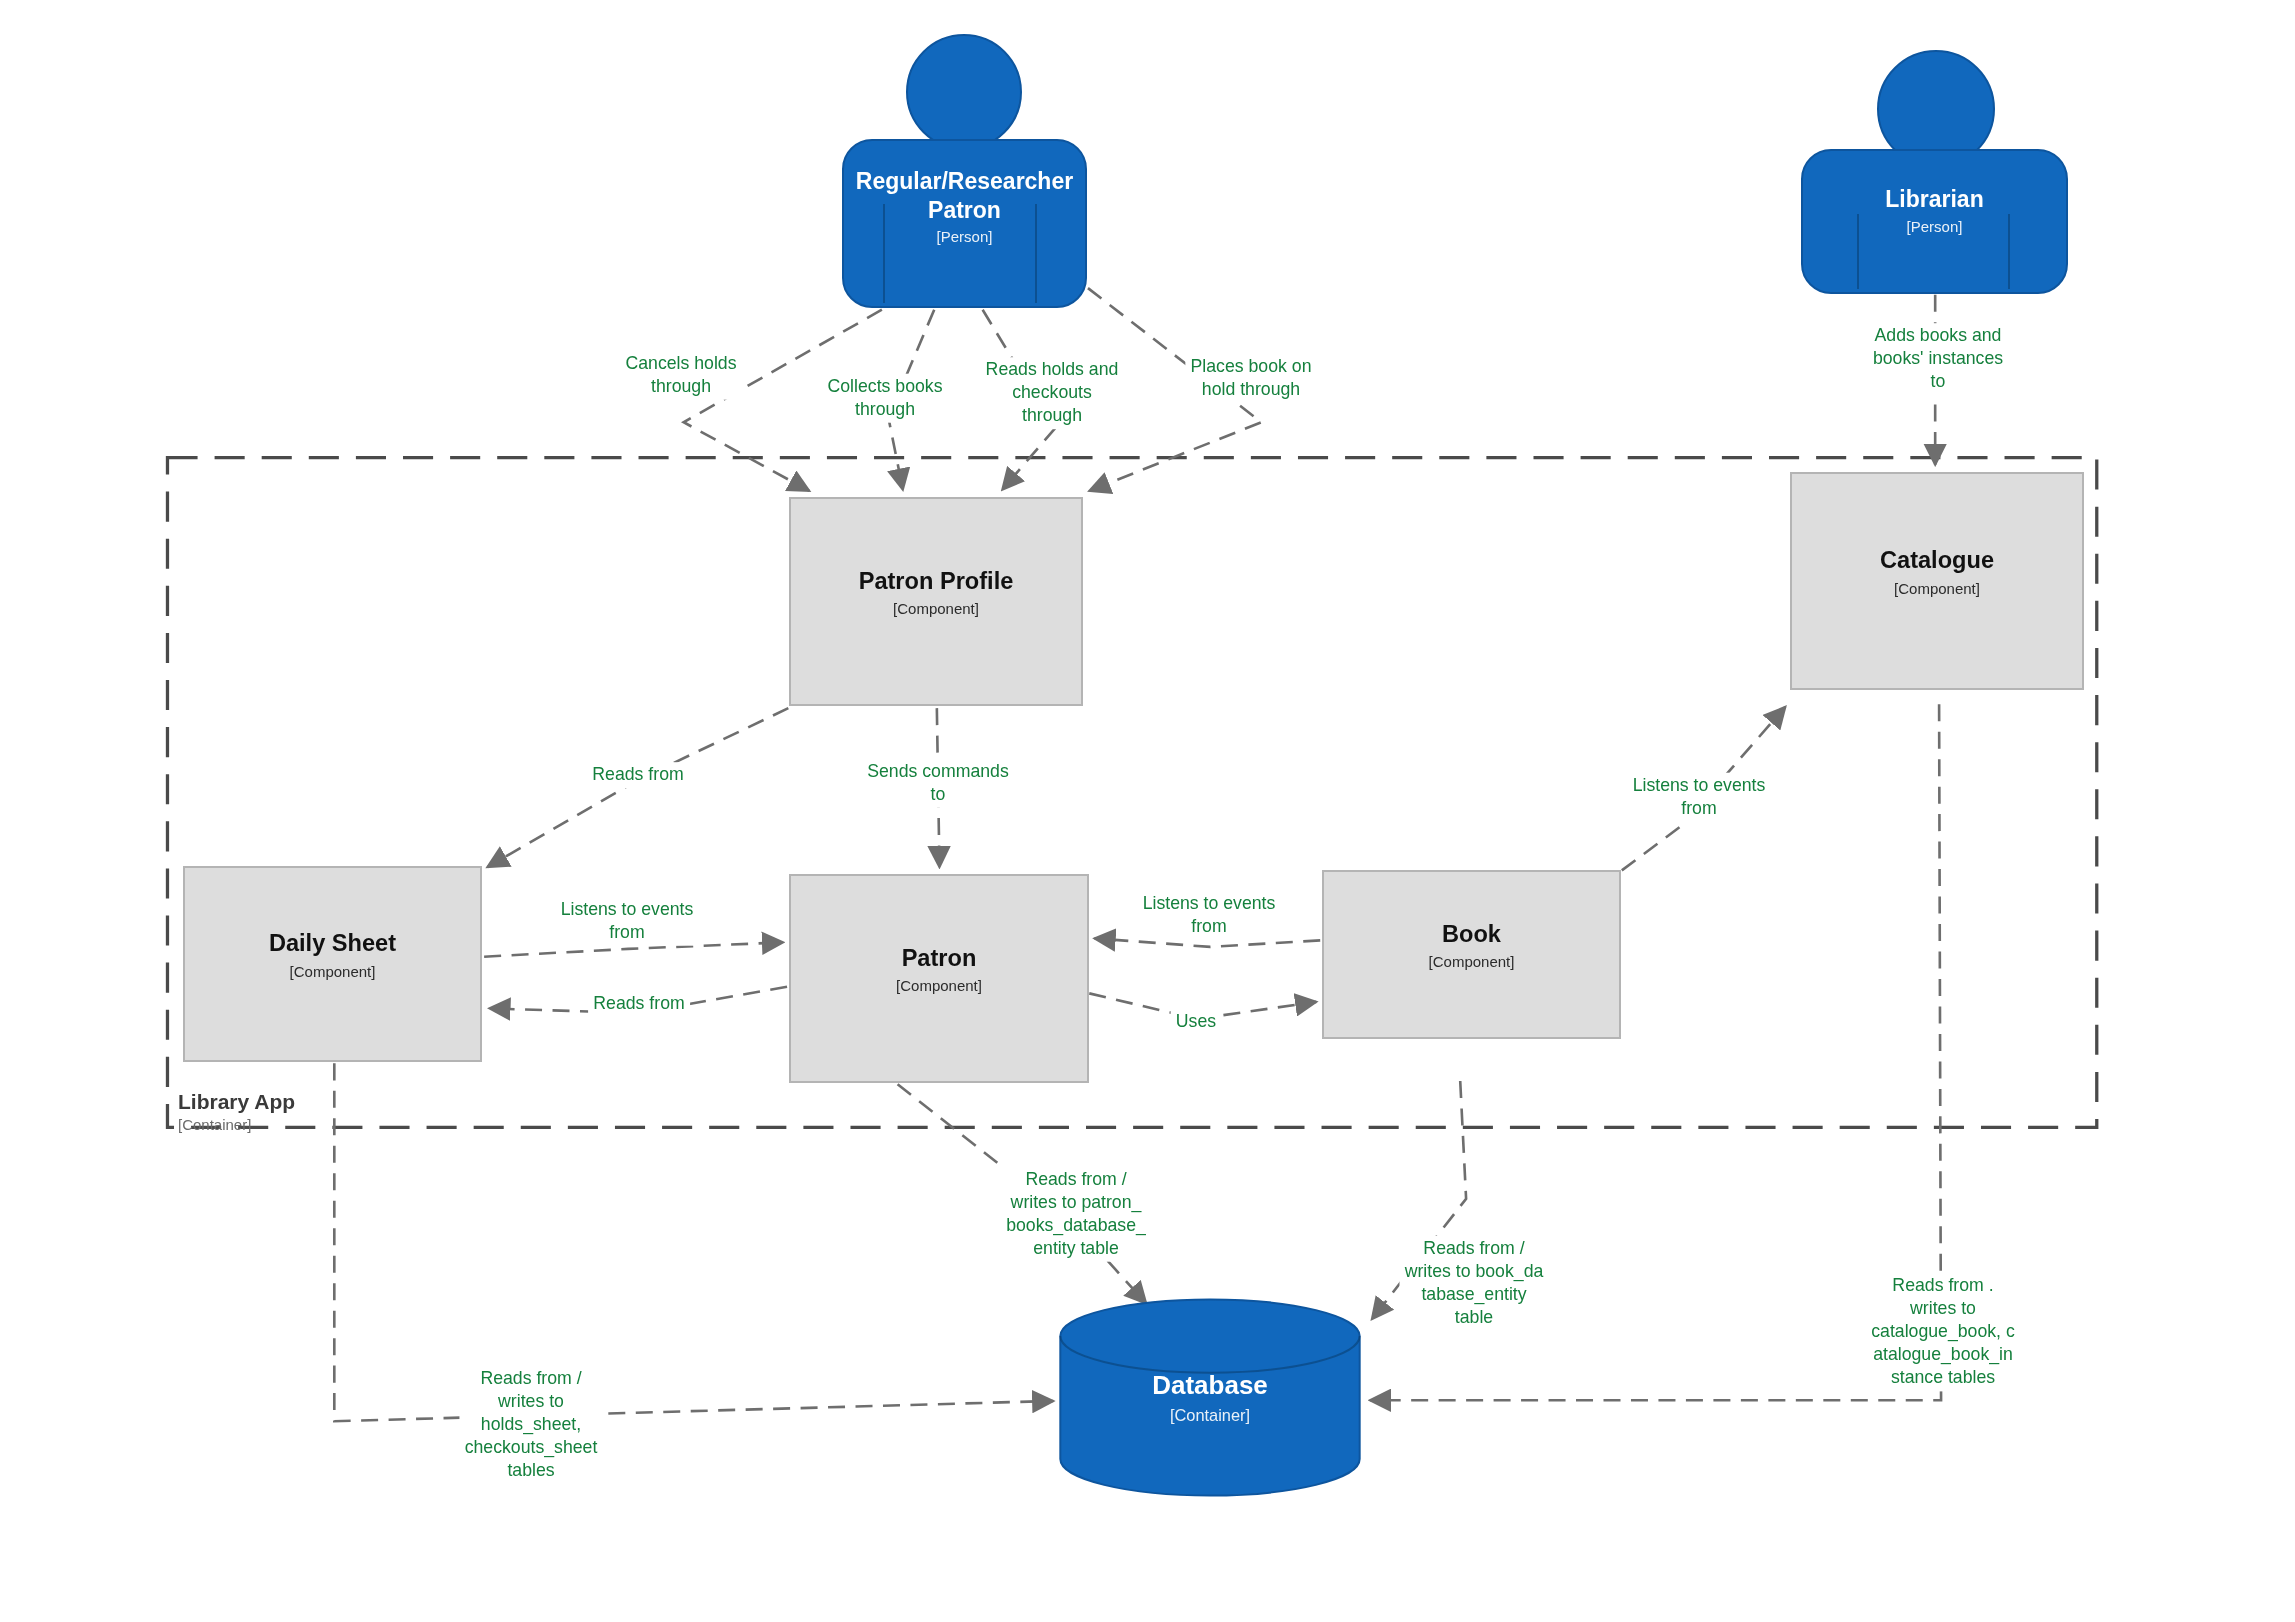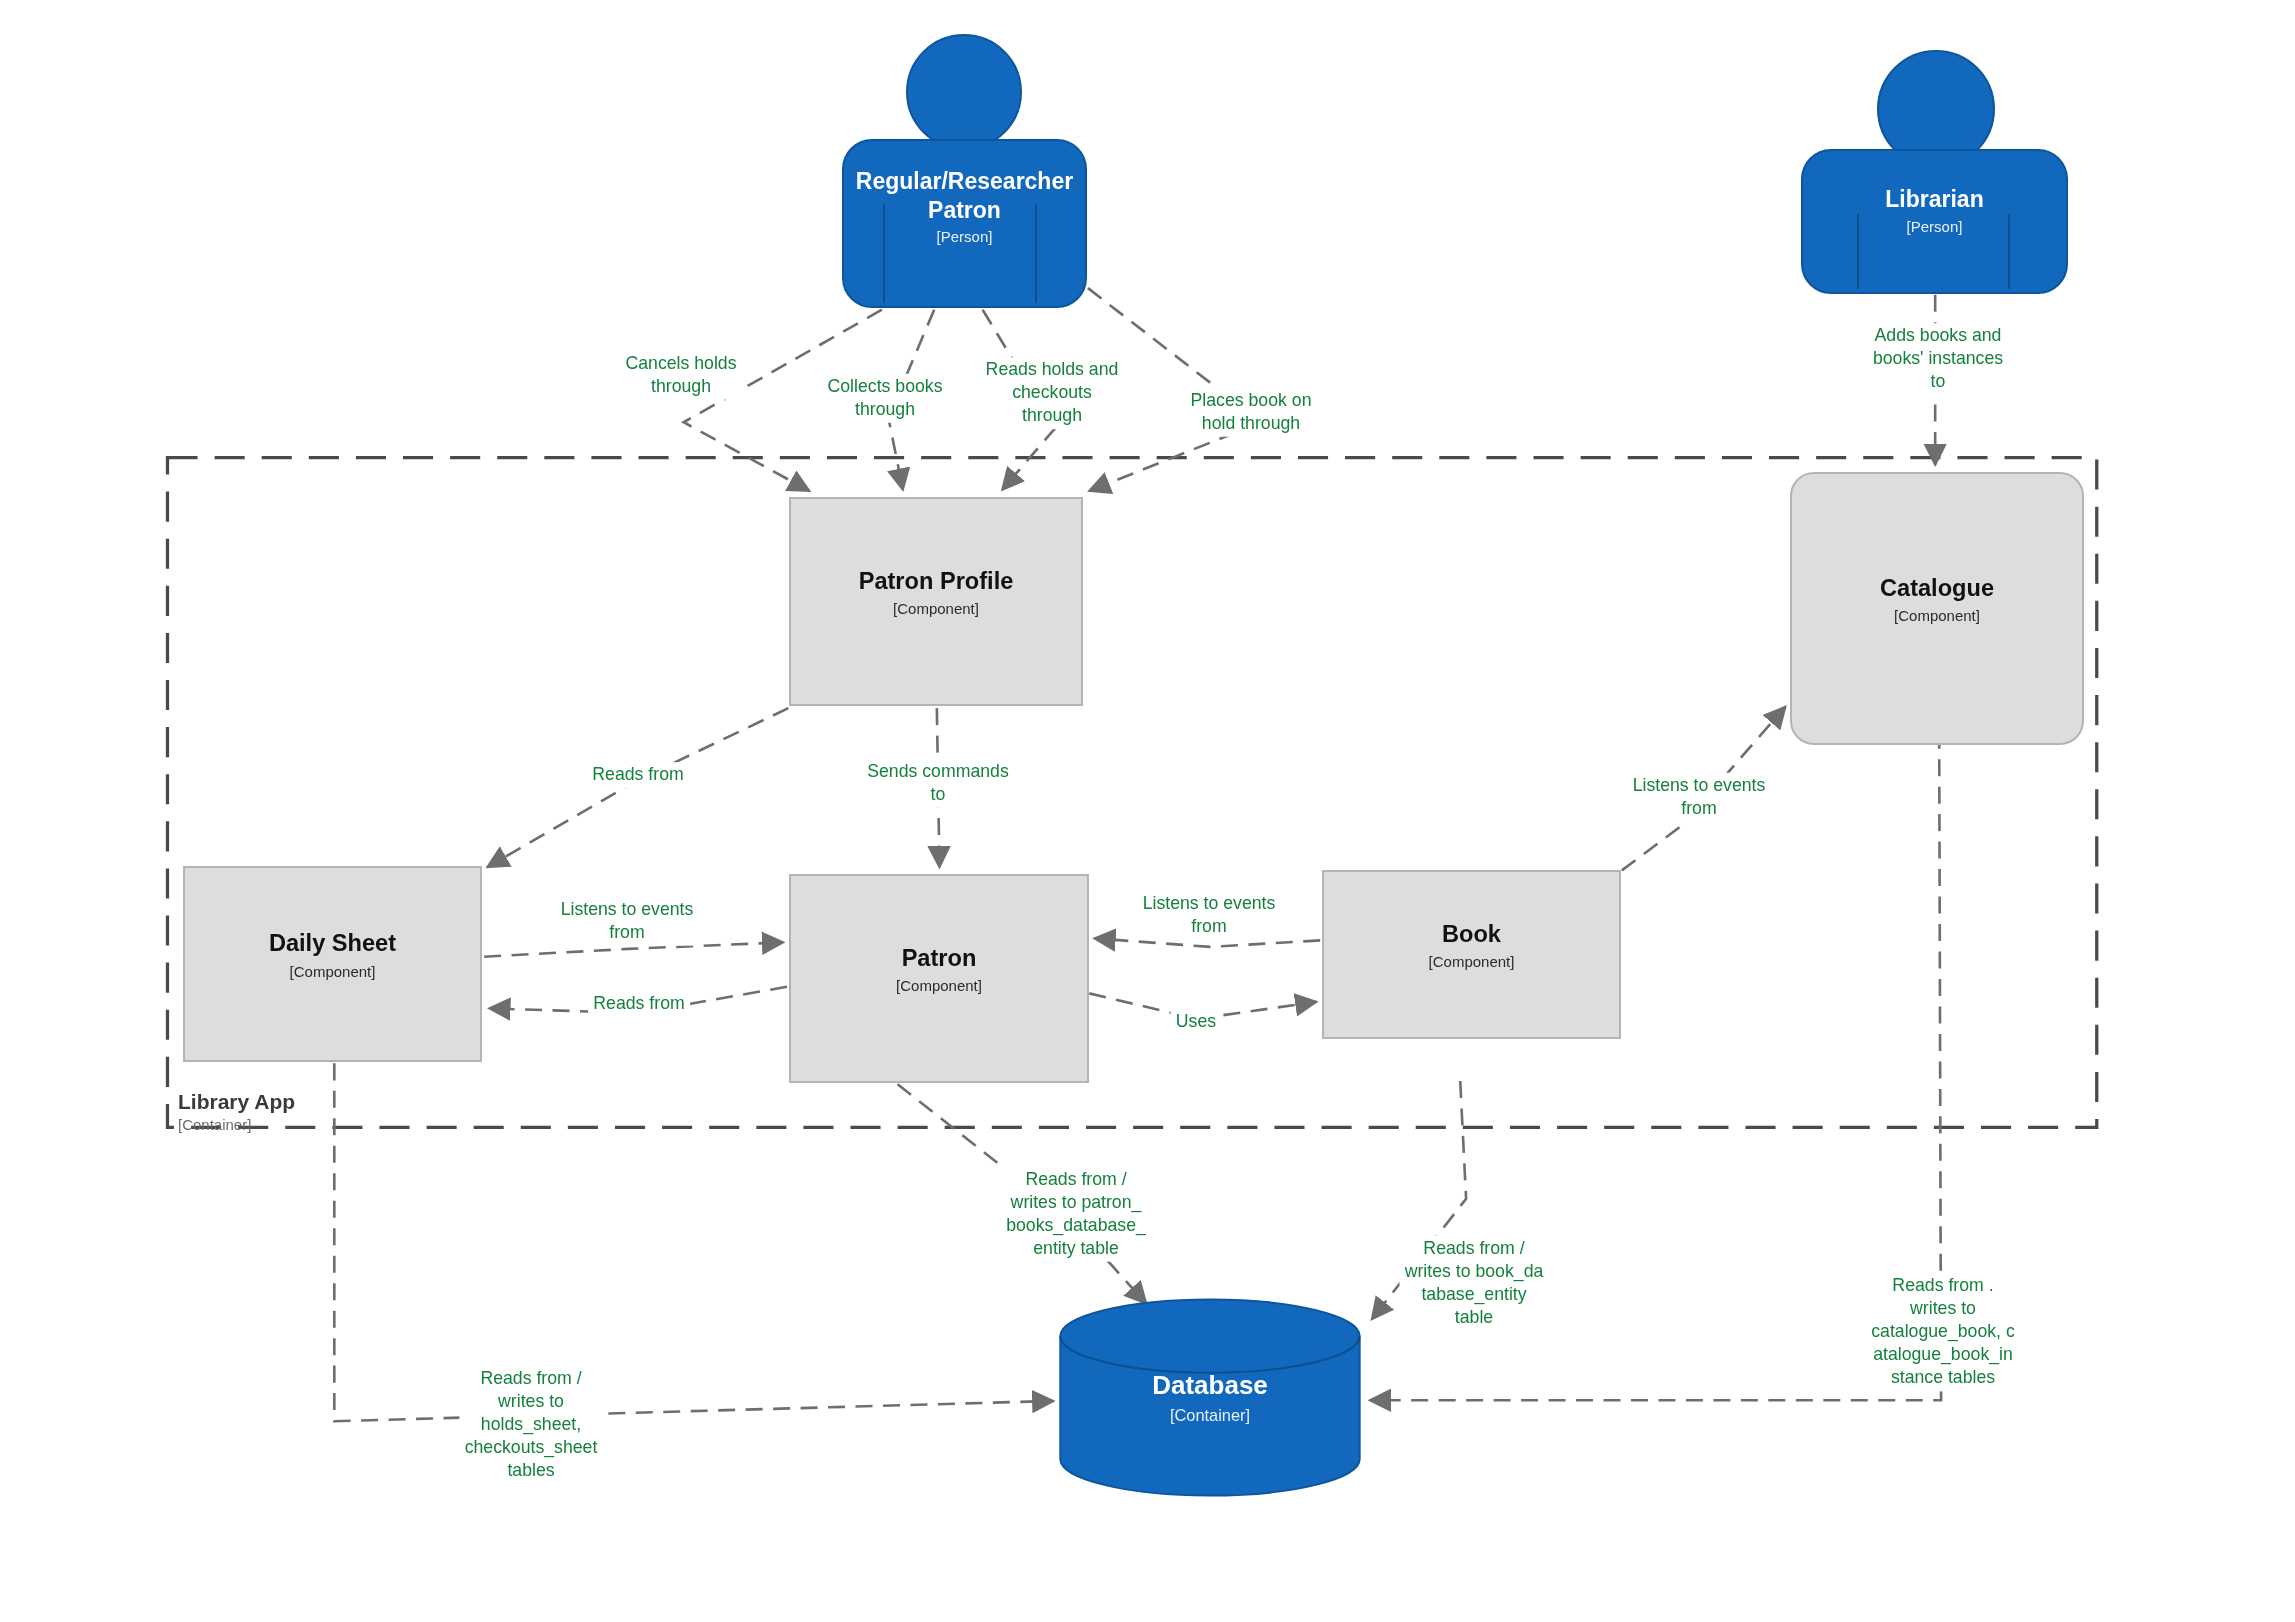--- a/index.html
+++ b/index.html
@@ -124,21 +124,21 @@
     <span class="node-sub">[Person]</span>
     <span class="arm" style="left:54px;"></span>
     <span class="arm" style="right:56px;"></span>
   </div>
 
   <div class="component" style="left:789px;top:497px;width:294px;height:209px;">
     <span class="node-title">Patron Profile</span>
     <span class="node-sub">[Component]</span>
   </div>
 
-  <div class="component" style="left:1790px;top:472px;width:294px;height:273px;border-radius:24px;">
+  <div class="component" style="left:1790px;top:472px;width:294px;height:218px;">
     <span class="node-title">Catalogue</span>
     <span class="node-sub">[Component]</span>
   </div>
 
   <div class="component" style="left:183px;top:866px;width:299px;height:196px;">
     <span class="node-title">Daily Sheet</span>
     <span class="node-sub">[Component]</span>
   </div>
 
   <div class="component" style="left:789px;top:874px;width:300px;height:209px;">
@@ -167,21 +167,21 @@
     <div class="b-sub">[Container]</div>
   </div>
 
   <div class="elabel" style="left:681px;top:375px;">Cancels holds
 through</div>
   <div class="elabel" style="left:885px;top:398px;">Collects books
 through</div>
   <div class="elabel" style="left:1052px;top:393px;">Reads holds and
 checkouts
 through</div>
-  <div class="elabel" style="left:1251px;top:378px;margin-top:34px;">Places book on
+  <div class="elabel" style="left:1251px;top:378px;">Places book on
 hold through</div>
   <div class="elabel" style="left:1938px;top:359px;">Adds books and
 books' instances
 to</div>
   <div class="elabel" style="left:638px;top:775px;">Reads from</div>
   <div class="elabel" style="left:938px;top:783px;">Sends commands
 to</div>
   <div class="elabel" style="left:627px;top:921px;">Listens to events
 from</div>
   <div class="elabel" style="left:639px;top:1004px;">Reads from</div>

